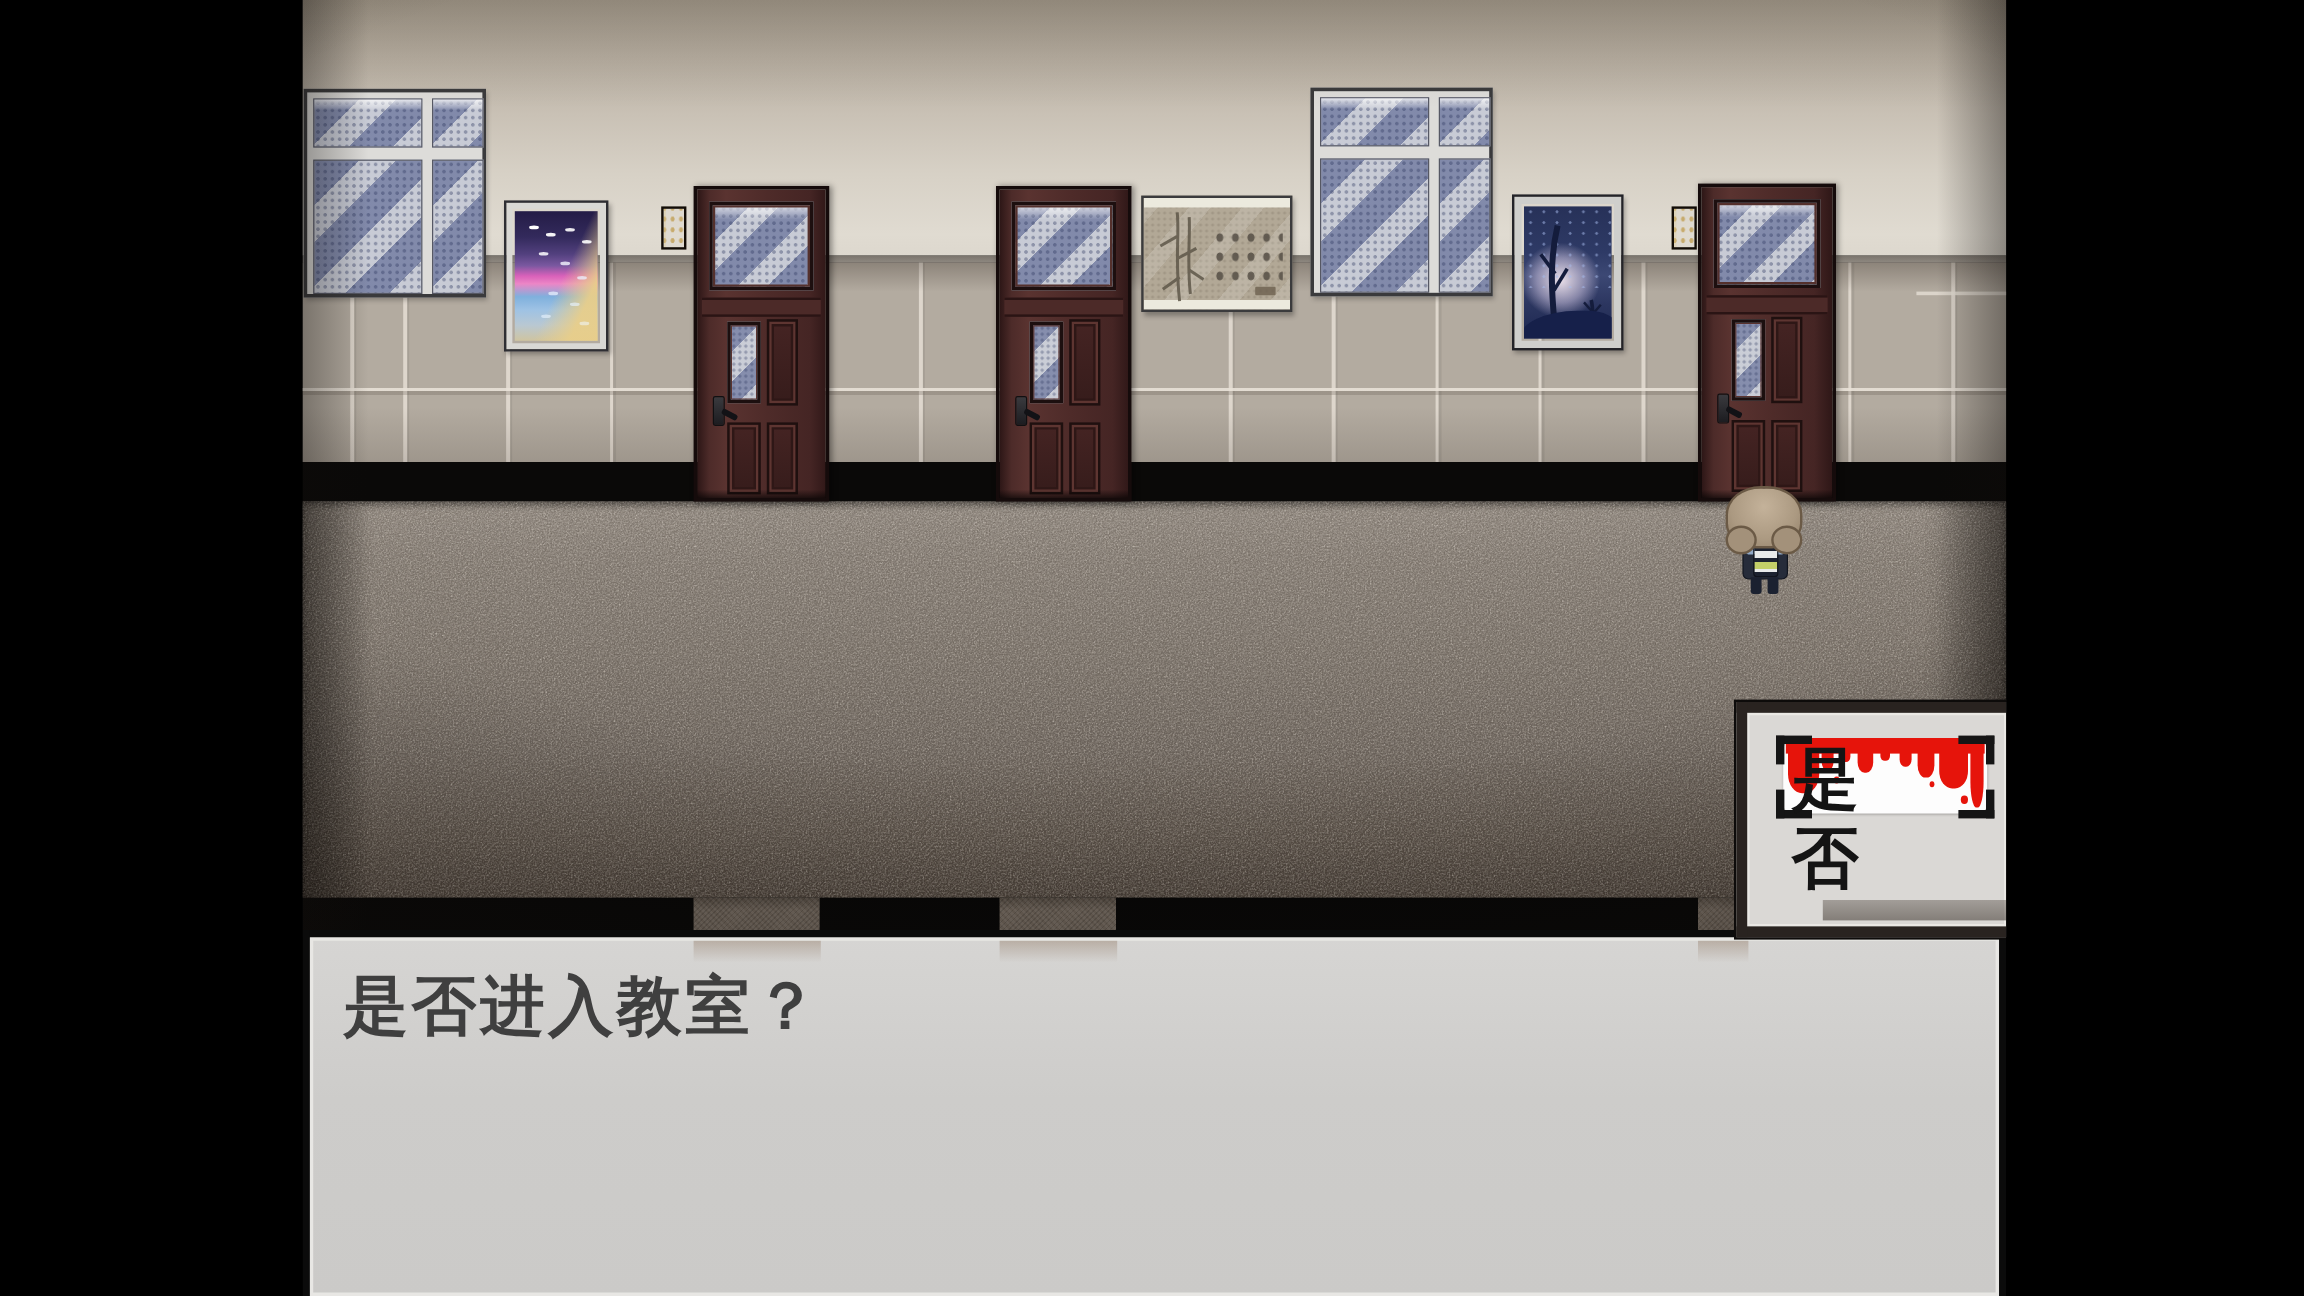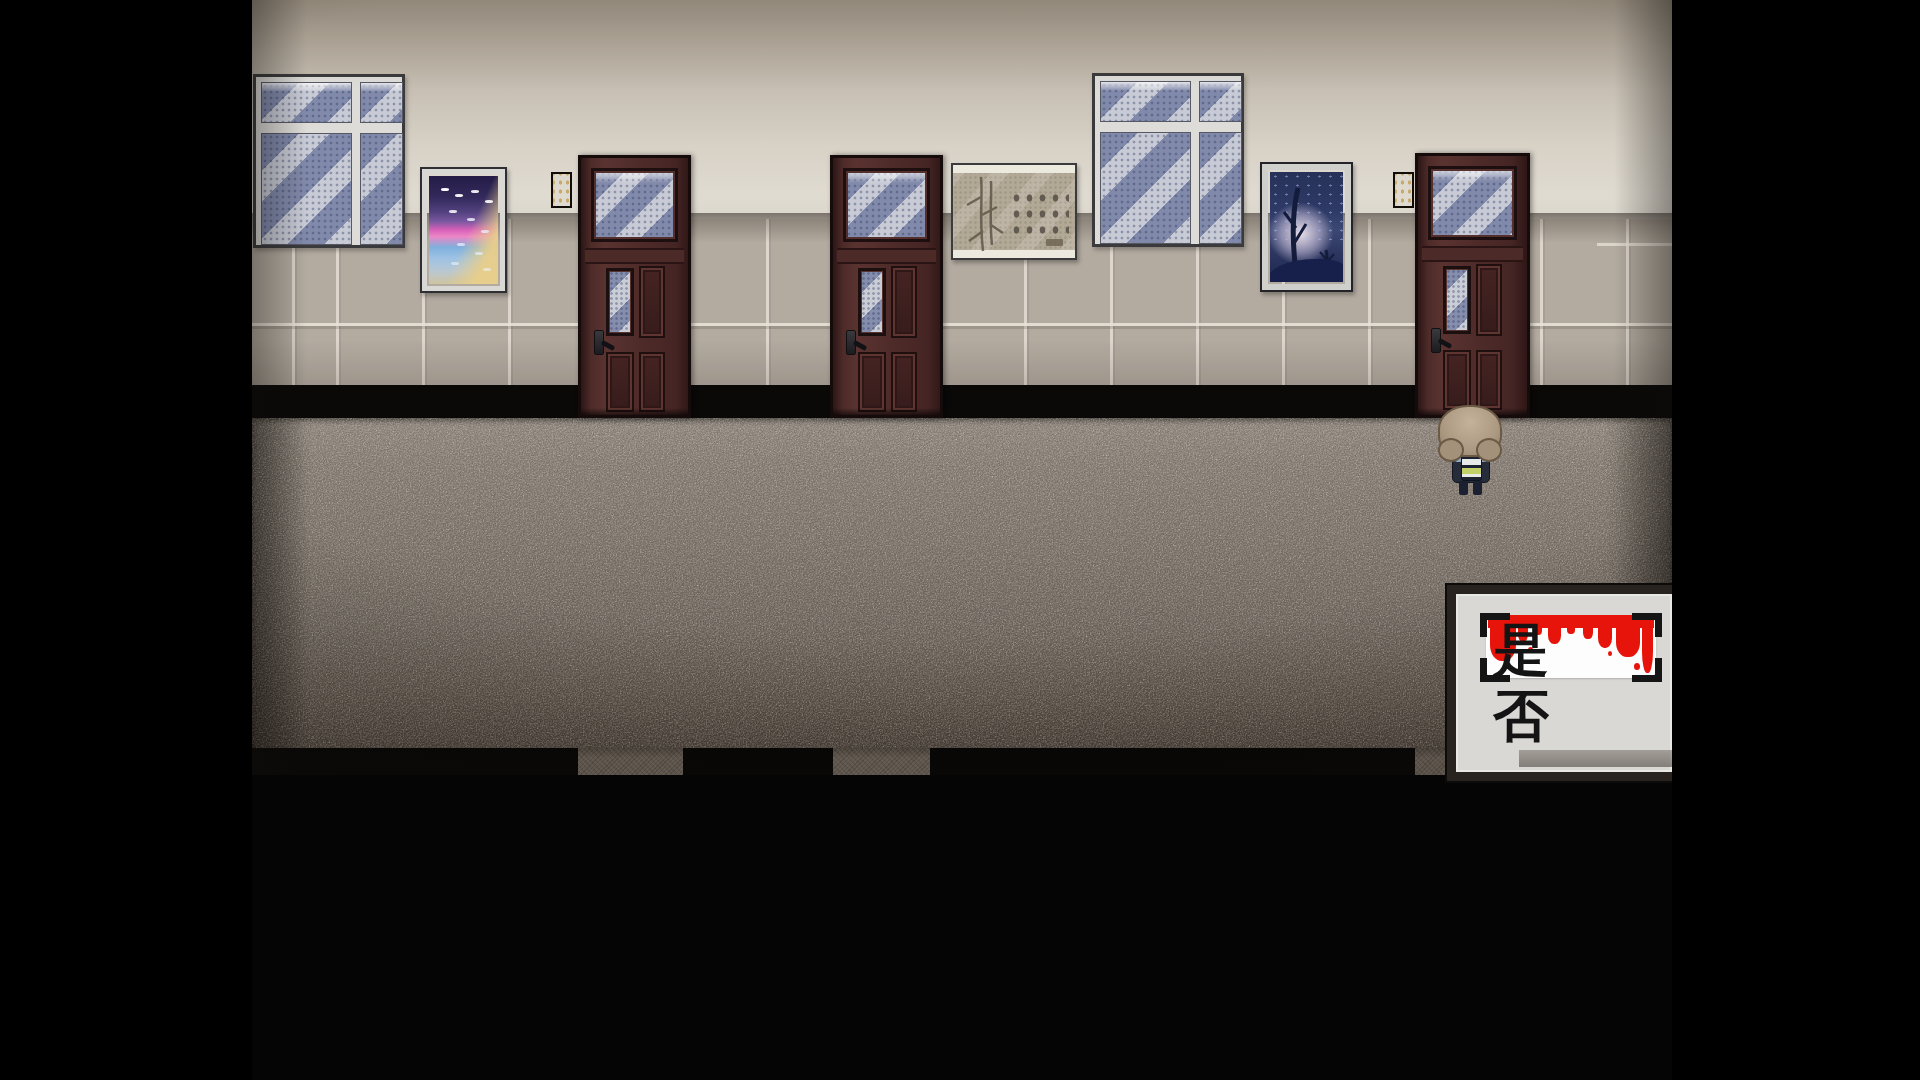--- a/index.html
+++ b/index.html
@@ -320,20 +320,26 @@
         <div class="p-shoulder r"></div>
         <div class="p-pack"></div>
       </div>
       <div class="p-leg l"></div>
       <div class="p-leg r"></div>
       <div class="p-hair"></div>
     </div>
 
     <div class="abs vignette"></div>
 
+    <div class="abs msgbox">
+      <div class="mat-tint mt1"></div>
+      <div class="mat-tint mt2"></div>
+      <div class="mat-tint mt3"></div>
+      <div class="dialogue-text">是否进入教室？</div>
+    </div>
 
     <div class="abs choicebox">
       <div class="choice-shade"></div>
     </div>
     <div class="abs cursor">
       <div class="cursor-white"></div>
       <div class="blood">
         <div class="blood-band"></div>
         <div class="drip dr1"></div>
           <div class="drip dr2"></div>

